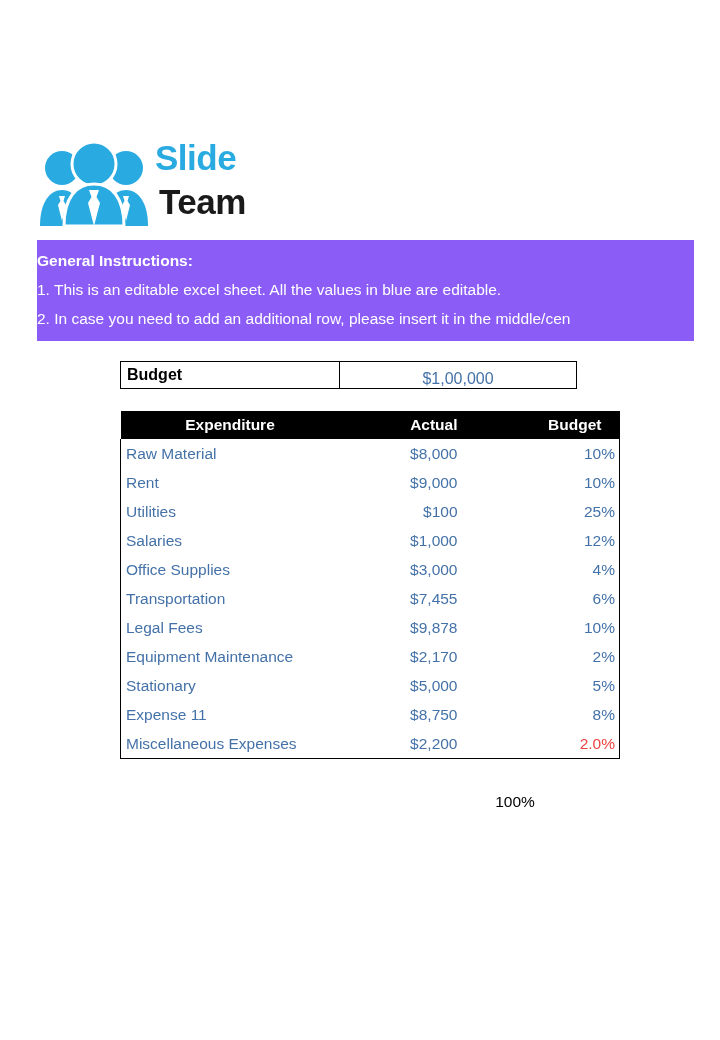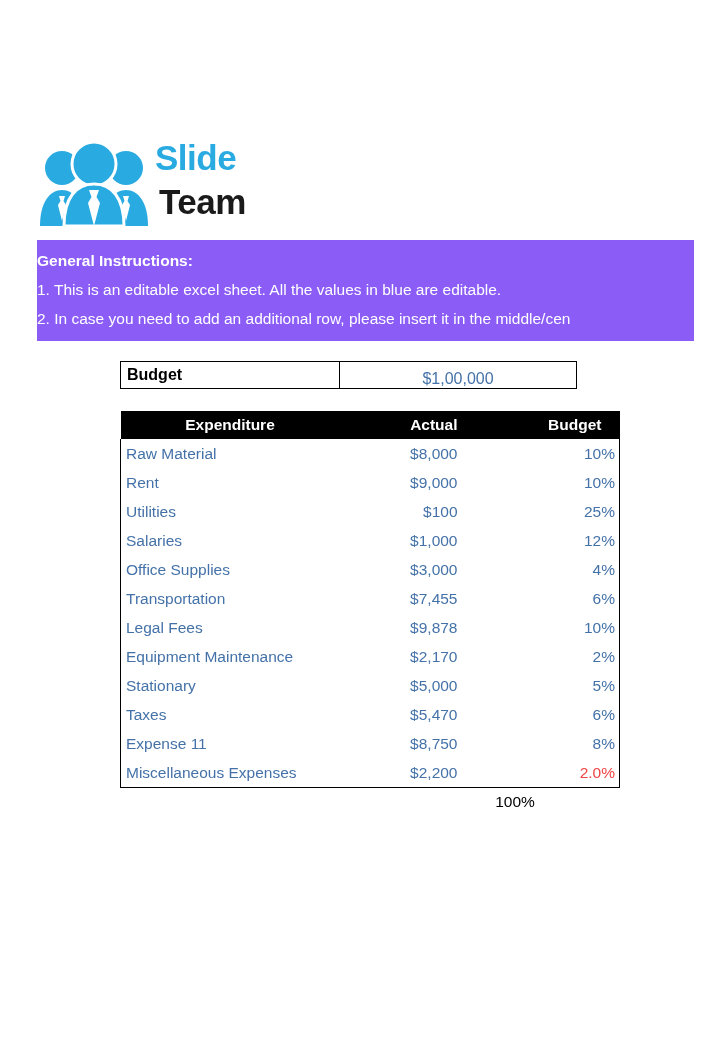--- a/index.html
+++ b/index.html
@@ -274,25 +274,20 @@
         <td class="cell-exp">Equipment Maintenance</td>
         <td class="cell-act">$2,170</td>
         <td class="cell-bud">2%</td>
       </tr>
       <tr>
         <td class="cell-exp">Stationary</td>
         <td class="cell-act">$5,000</td>
         <td class="cell-bud">5%</td>
       </tr>
       <tr>
-        <td class="cell-exp">Taxes</td>
-        <td class="cell-act">$5,470</td>
-        <td class="cell-bud">6%</td>
-      </tr>
-      <tr>
         <td class="cell-exp">Expense 11</td>
         <td class="cell-act">$8,750</td>
         <td class="cell-bud">8%</td>
       </tr>
       <tr class="last-row">
         <td class="cell-exp">Miscellaneous Expenses</td>
         <td class="cell-act">$2,200</td>
         <td class="cell-bud">2.0%</td>
       </tr>
     </tbody>

